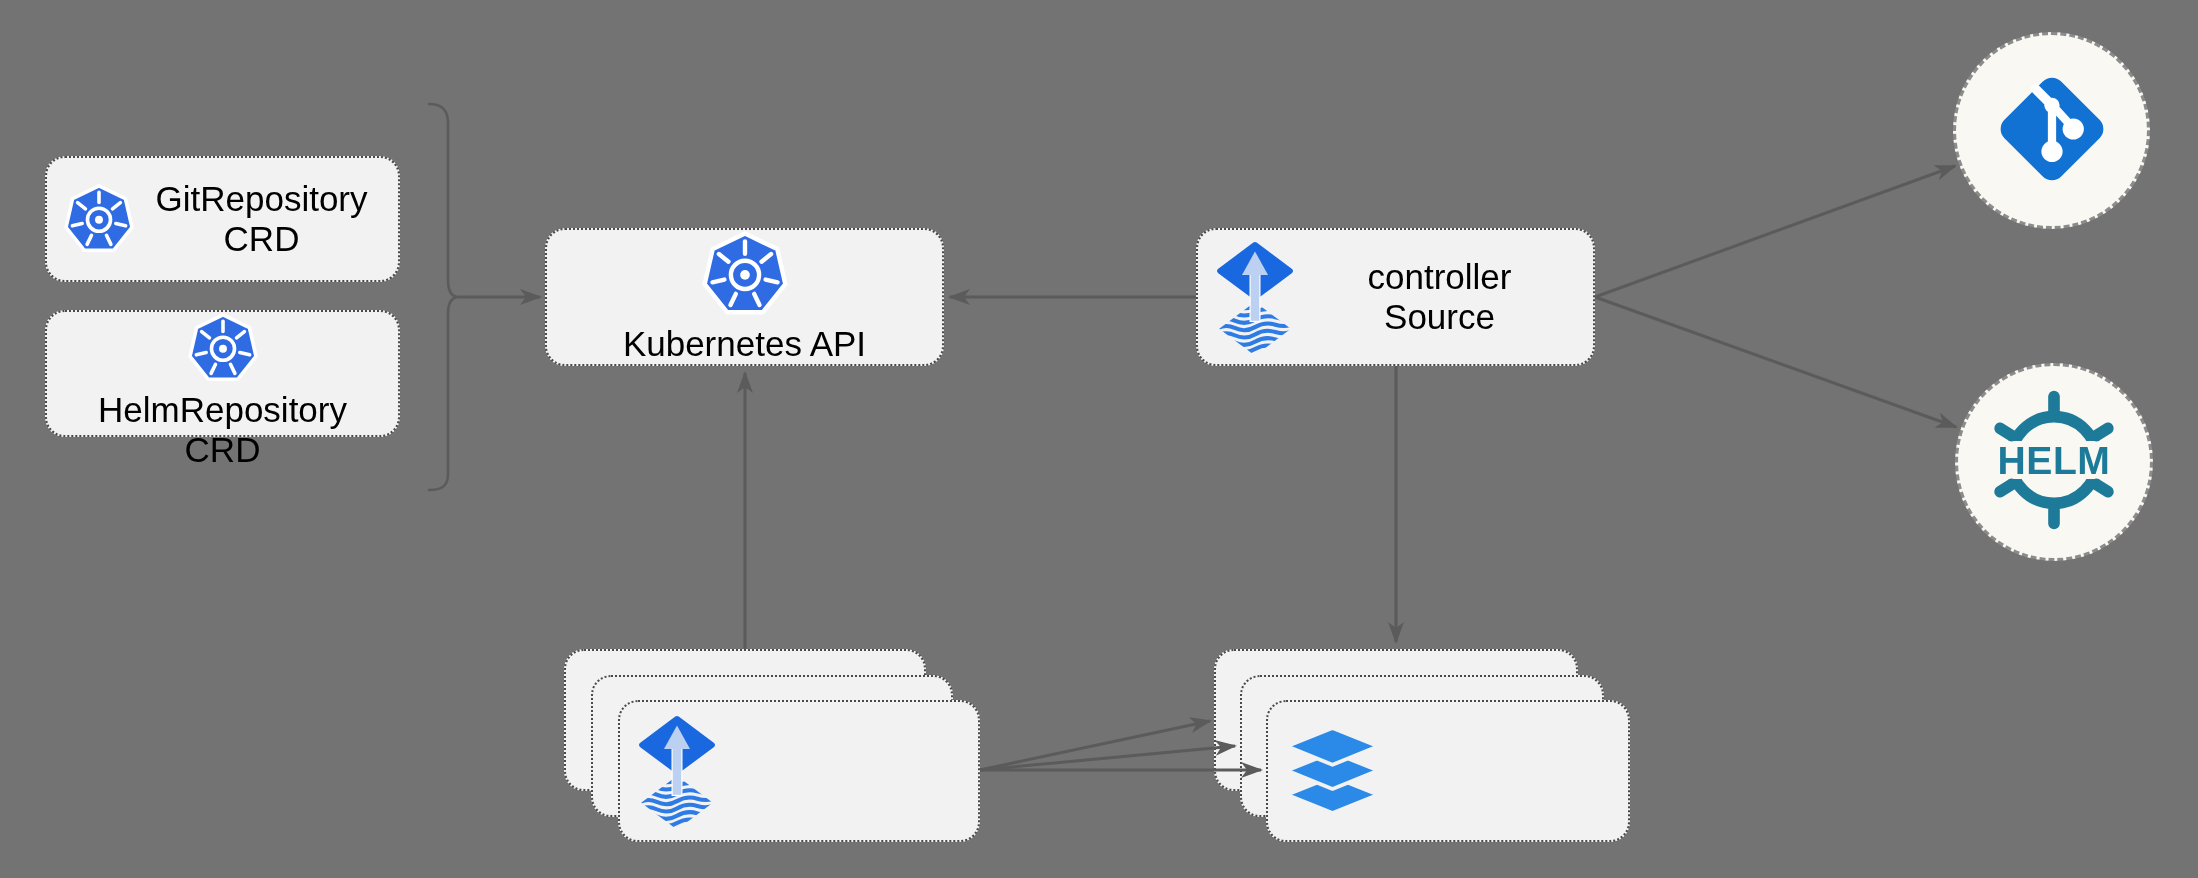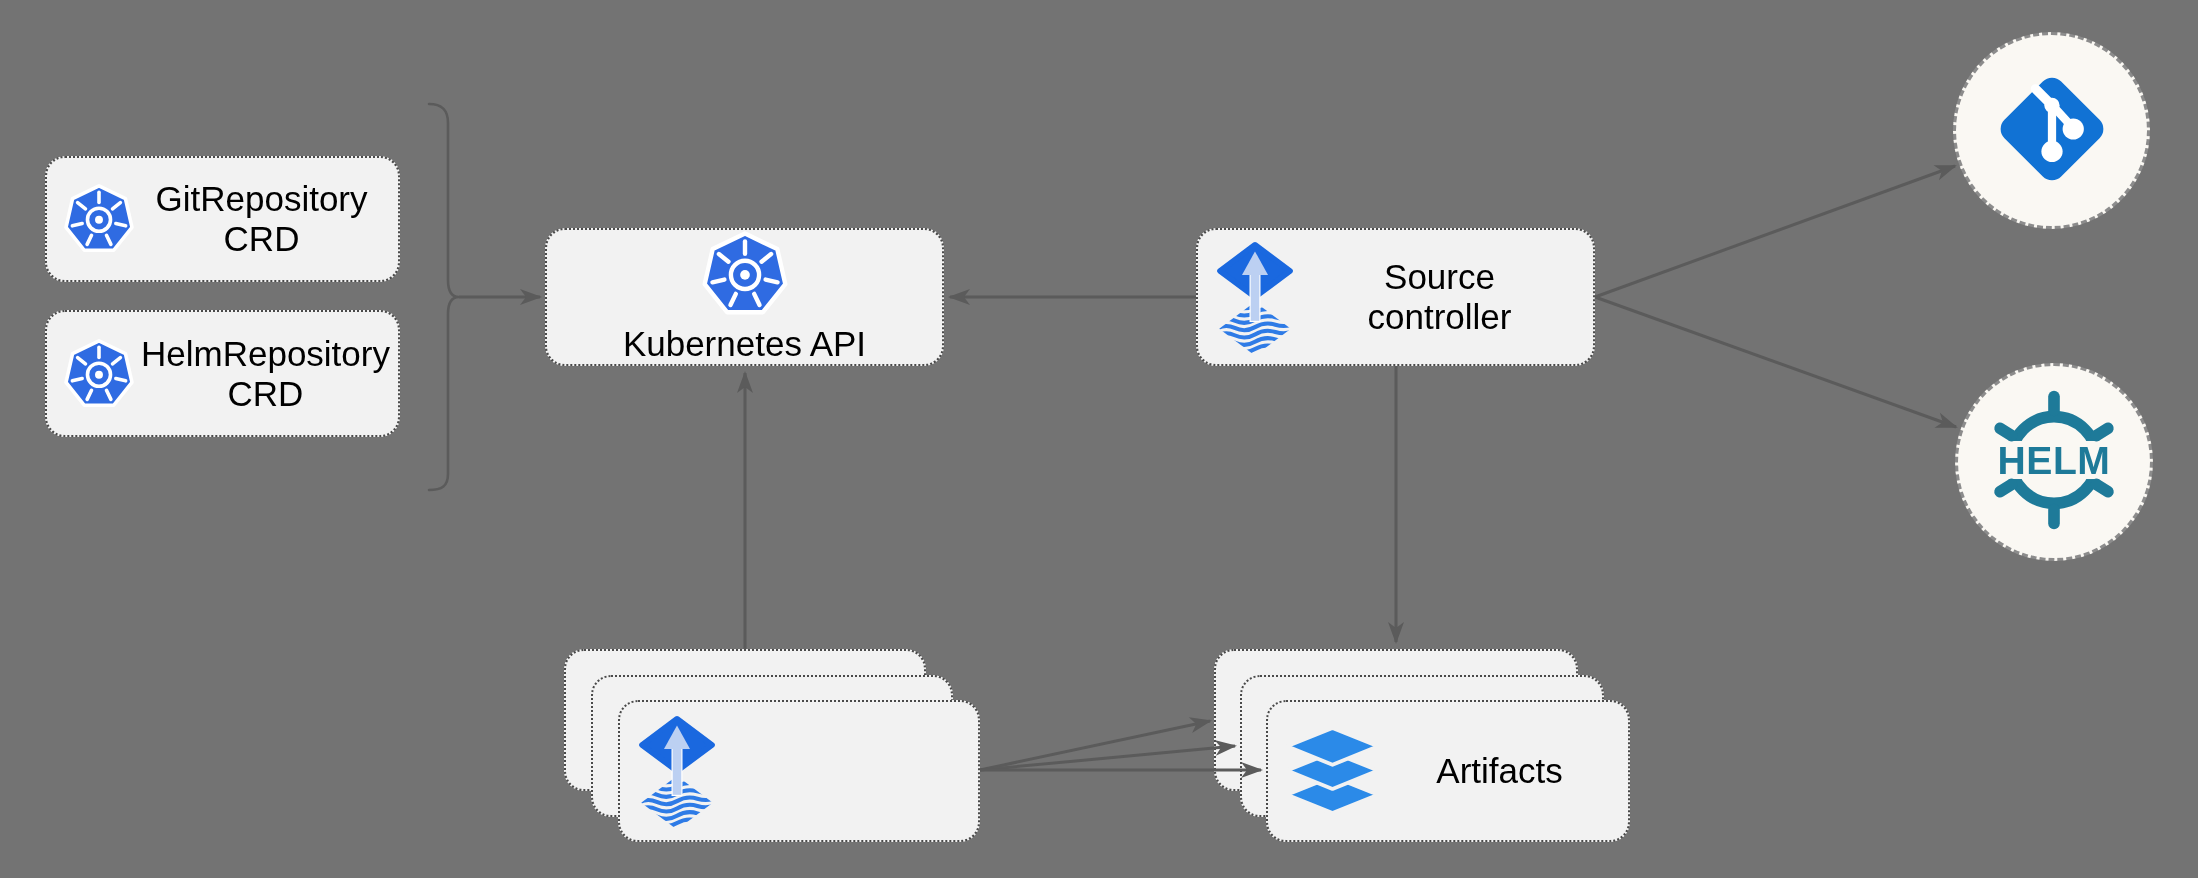--- a/index.html
+++ b/index.html
@@ -59,21 +59,21 @@
         <circle cx="50" cy="51" r="16" style="fill:none;stroke:#fff;stroke-width:5"></circle>
         <circle cx="50" cy="51" r="5.5" fill="#fff"></circle>
       </svg>
     </span>
     <span class="label">
       <span>GitRepository</span>
       <span>CRD</span>
     </span>
   </div>
 
-  <div class="node" style="left:45px;top:310px;width:355px;height:127px;">
+  <div class="node" style="left:45px;top:310px;width:355px;height:127px;flex-direction:column;">
     <span class="icon">
       <svg viewBox="0 0 100 100" width="72" height="72">
         <polygon points="50,4 86.7,21.7 95.8,61.5 70.4,93.4 29.6,93.4 4.2,61.5 13.3,21.7" style="fill:var(--kubernetes-blue);stroke:#fff;stroke-width:5;stroke-linejoin:round"></polygon>
         <g style="stroke:#fff;stroke-width:5;stroke-linecap:round">
           <line x1="50" y1="27" x2="50" y2="13"></line>
             <line x1="68.8" y1="36" x2="79.7" y2="27.3"></line>
           <line x1="73.4" y1="56.3" x2="87" y2="59.5"></line>
             <line x1="60.4" y1="72.6" x2="66.5" y2="85.2"></line>
           <line x1="39.6" y1="72.6" x2="33.5" y2="85.2"></line>
             <line x1="26.6" y1="56.3" x2="13" y2="59.5"></line>
@@ -127,22 +127,22 @@
           <path d="M0,111 q12,-9 25,-3 t25,-1 t25,-3 t25,-2"></path>
           <path d="M0,120 q12,-9 25,-3 t25,-1 t25,-3 t25,-2"></path>
           <path d="M0,129 q12,-9 25,-3 t25,-1 t25,-3 t25,-2"></path>
           <path d="M0,138 q12,-9 25,-3 t25,-1 t25,-3 t25,-2"></path>
         </g>
         <rect x="44" y="40" width="12" height="60" style="fill:var(--flux-arrow-light);stroke:#fff;stroke-width:1.5"></rect>
         <polygon points="50,14 66,43 34,43" style="fill:var(--flux-arrow-light)"></polygon>
       </svg>
     </span>
     <span class="label">
+      <span>controller</span>
       <span>Source</span>
-      <span>controller</span>
     </span>
   </div>
 
   <div class="node" style="left:564px;top:649px;width:362px;height:142px;"></div>
   <div class="node" style="left:591px;top:675px;width:362px;height:142px;"></div>
   <div class="node" style="left:618px;top:700px;width:362px;height:142px;">
     <span class="icon">
       <svg viewBox="0 0 100 140" width="82" height="114">
         <defs>
             <clipPath id="fxw2">
@@ -169,23 +169,20 @@
   <div class="node" style="left:1240px;top:675px;width:364px;height:142px;"></div>
   <div class="node" style="left:1266px;top:700px;width:364px;height:142px;">
     <span class="icon">
       <svg viewBox="0 0 100 94" width="97" height="91">
         <g style="fill:var(--layers-blue);stroke:var(--box-fill);stroke-width:4;stroke-linejoin:round">
           <polygon points="50,52 97,71 50,90 3,71"></polygon>
           <polygon points="50,27 97,46 50,65 3,46"></polygon>
           <polygon points="50,2 97,21 50,40 3,21"></polygon>
         </g>
       </svg>
-    </span>
-    <span class="label">
-      <span>Artifacts</span>
     </span>
   </div>
 
   <div class="endpoint" style="left:1953px;top:32px;width:197px;height:197px;">
     <span class="icon">
       <svg viewBox="0 0 100 100" width="118" height="118">
         <rect x="16" y="16" width="68" height="68" rx="11" transform="rotate(45 50 50)" style="fill:var(--git-blue)"></rect>
         <g style="stroke:#fff;stroke-linecap:round">
           <line x1="36" y1="16" x2="48.5" y2="28.5" style="stroke-width:8"></line>
           <line x1="50" y1="32" x2="50" y2="66" style="stroke-width:7"></line>

